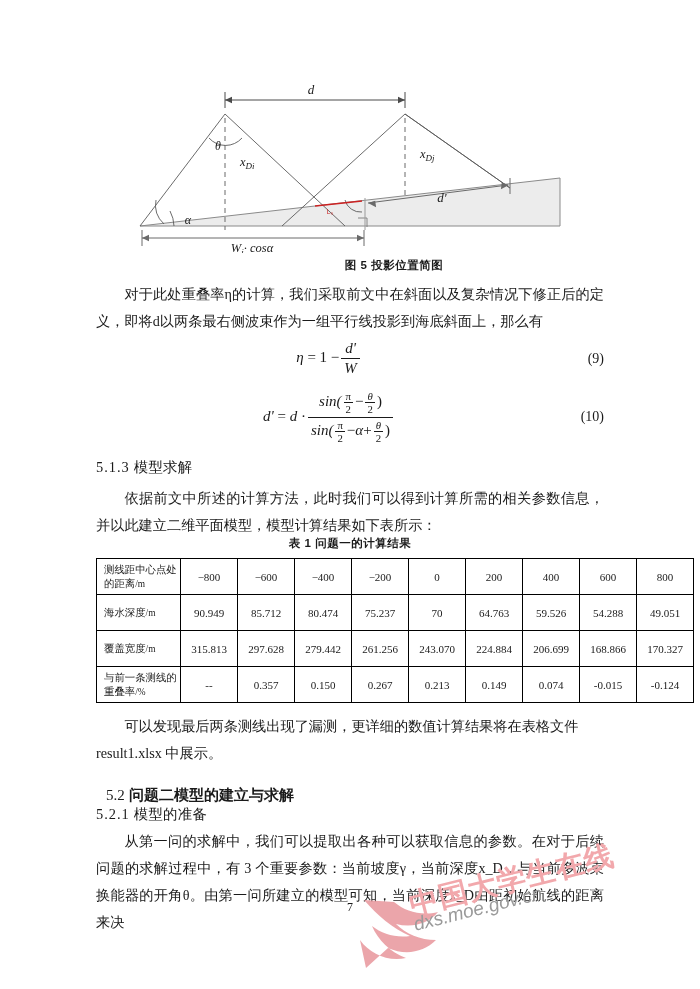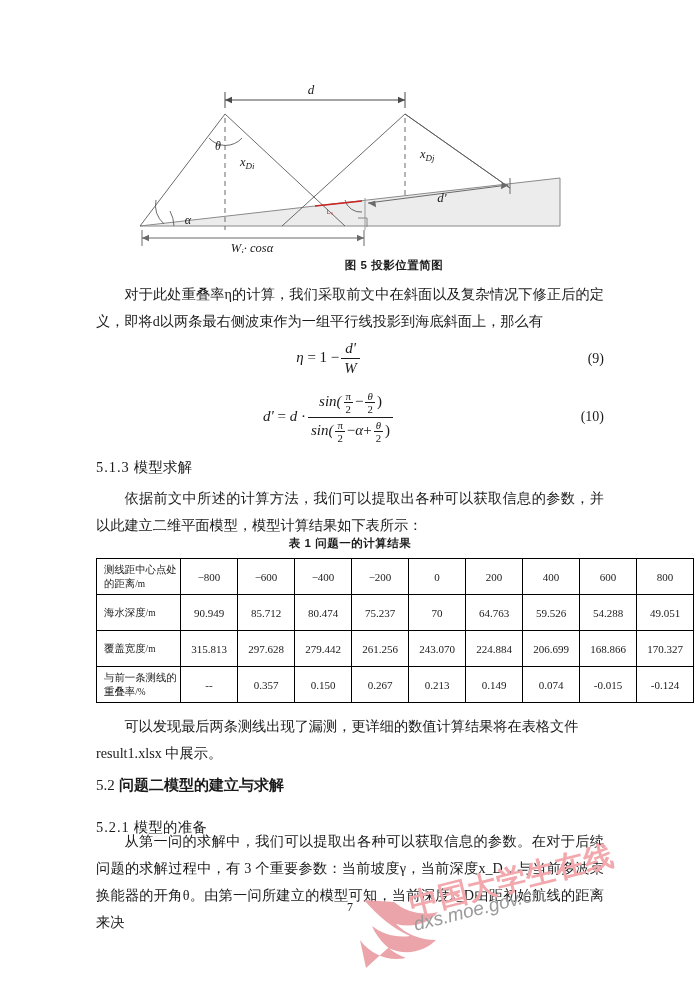--- a/index.html
+++ b/index.html
@@ -58,21 +58,21 @@
   p.para.noindent { text-indent: 0; }
 
   .h3 {
     margin: 0;
     font-size: 14.4px;
     line-height: 24px;
     font-weight: normal;
     letter-spacing: 0.3px;
   }
   .h2 {
-    margin: 0;
+    margin: 10px;
     font-size: 15px;
     line-height: 26px;
     font-weight: bold;
     font-family: "Liberation Sans", "DejaVu Sans", sans-serif;
   }
   .h2 .num { font-family: "Liberation Serif", serif; font-weight: normal; }
   .h3 .num { letter-spacing: 1px; }
 
   
   .eq-row {
@@ -295,21 +295,21 @@
   </div>
 
   <div class="body-col" style="top:455px;">
     <div class="h3">
       <span class="num">5.1.3</span>
       <span>模型求解</span>
     </div>
   </div>
 
   <div class="body-col" style="top:485px;">
-    <p class="para">依据前文中所述的计算方法，我们可以提取出各种可以获取信息的参数，并以此建立二维平面模型，模型计算结果如下表所示：</p>
+    <p class="para">依据前文中所述的计算方法，此时我们可以得到计算所需的相关参数信息，并以此建立二维平面模型，模型计算结果如下表所示：</p>
   </div>
 
   <div class="tbl-caption">表 1  问题一的计算结果</div>
 
   <table class="result">
     <tbody>
       <tr>
         <td class="rowhead"><span>测线距中心点处的距离</span><span class="unit">/m</span></td>
         <td>−800</td>
         <td>−600</td>
@@ -365,21 +365,21 @@
     <p class="para noindent">result1.xlsx 中展示。</p>
   </div>
 
   <div class="body-col" style="top:772px;">
     <div class="h2">
       <span class="num">5.2</span>
       <span>问题二模型的建立与求解</span>
     </div>
   </div>
 
-  <div class="body-col" style="top:802px;margin-top:13px;">
+  <div class="body-col" style="top:802px;">
     <div class="h3">
       <span class="num">5.2.1</span>
       <span>模型的准备</span>
     </div>
   </div>
 
   <div class="body-col" style="top:828px;">
     <p class="para">从第一问的求解中，我们可以提取出各种可以获取信息的参数。在对于后续问题的求解过程中，有 3 个重要参数：当前坡度γ，当前深度x_D，与当前多波束换能器的开角θ。由第一问所建立的模型可知，当前深度x_D由距初始航线的距离来决</p>
   </div>
 

